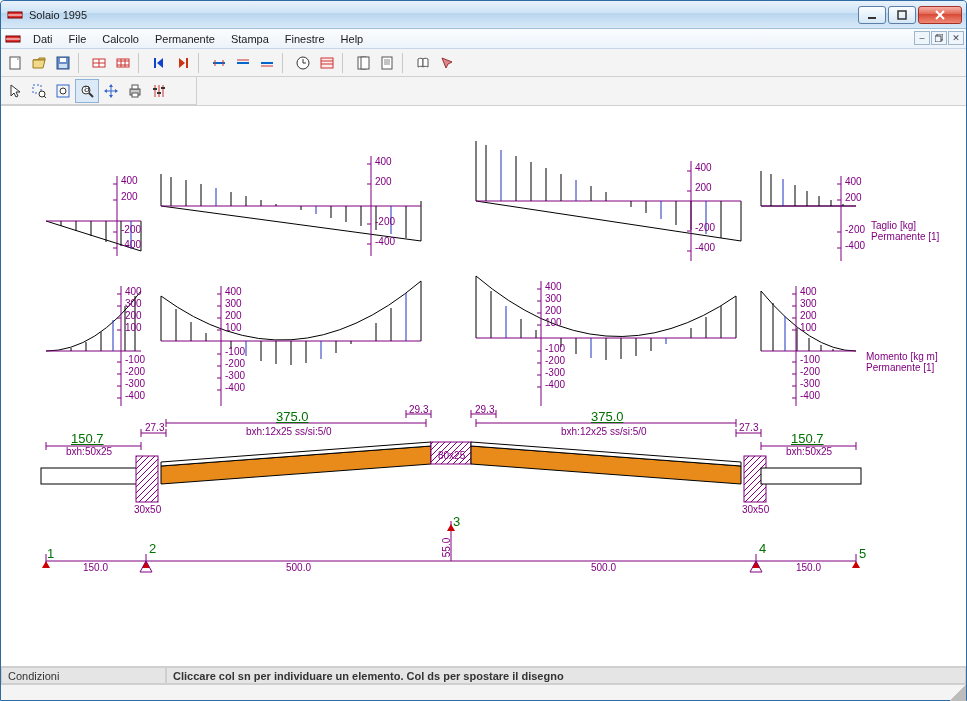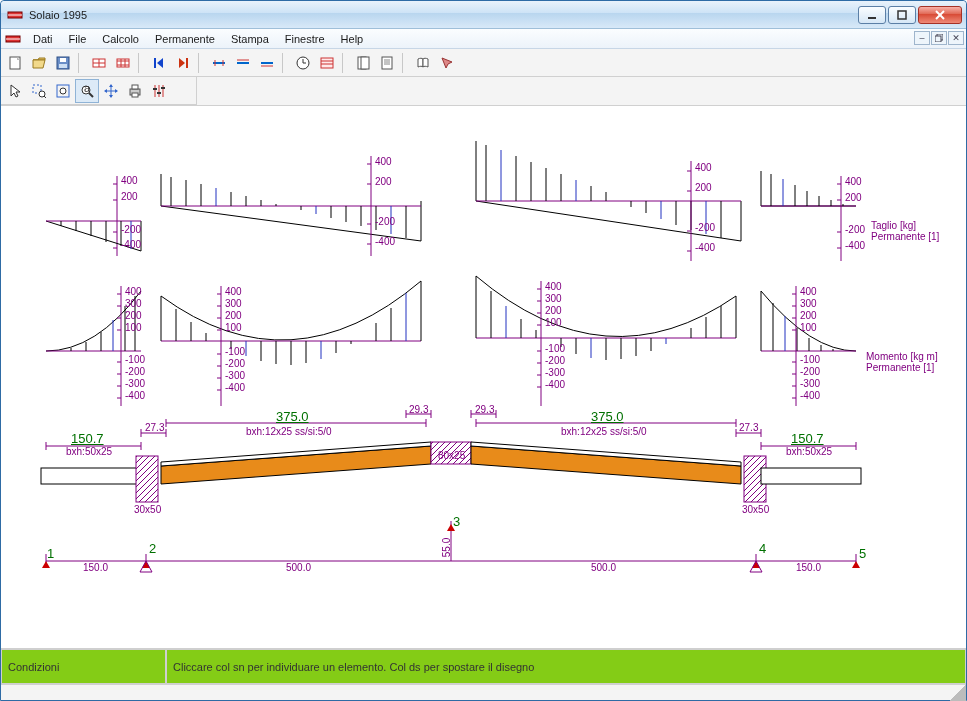--- a/index.html
+++ b/index.html
@@ -22,24 +22,24 @@
 
 .toolbar { height:28px; background:#f4f4f4; border-bottom:1px solid #d0d0d0; display:flex; align-items:center; padding:0 2px; gap:0; }
 .toolbar .sep { width:6px; height:20px; border-left:1px solid #c8c8c8; margin:0 3px; }
 .tbtn { width:24px; height:24px; display:flex; align-items:center; justify-content:center; border:1px solid transparent; }
 
 .toolbar2 { height:28px; background:#f4f4f4; border-bottom:1px solid #d0d0d0; display:flex; align-items:center; padding:2px; gap:0; width:196px; border-right:1px solid #d0d0d0; }
 .toolbar2 .tbtn.active { border:1px solid #8fb3d6; background:#dceaf7; }
 
 .canvas-area { flex:1; background:#fff; position:relative; overflow:hidden; }
 
-.statusbar { height:36px; border-top:1px solid #cfcfcf; display:flex; align-items:stretch; background:#84cc16;margin-top:16px; }
+.statusbar { height:18px; border-top:1px solid #cfcfcf; display:flex; align-items:stretch; background:#e5e5e5;margin-top:16px; }
 .status-cell { border:1px solid #cfcfcf; padding:1px 6px; display:flex; align-items:center; color:#333; }
 .status-cell.first { width:165px; }
-.status-cell.second { flex:1; }
+.status-cell.second { flex:1;font-weight:bold; }
 
 .scroll-corner { height:16px; background:#f4f4f4; border-top:1px solid #d0d0d0; display:flex; justify-content:flex-end; }
 .scroll-corner .grip { width:16px; height:16px; background:linear-gradient(135deg,transparent 50%,#bcbcbc 50%); }
 
 
 svg { display:block; }
 
 
 .dl { position:absolute; color:#800080; font-size:10px; white-space:nowrap; }
 .dg { position:absolute; color:#007000; font-size:13px; white-space:nowrap; }

